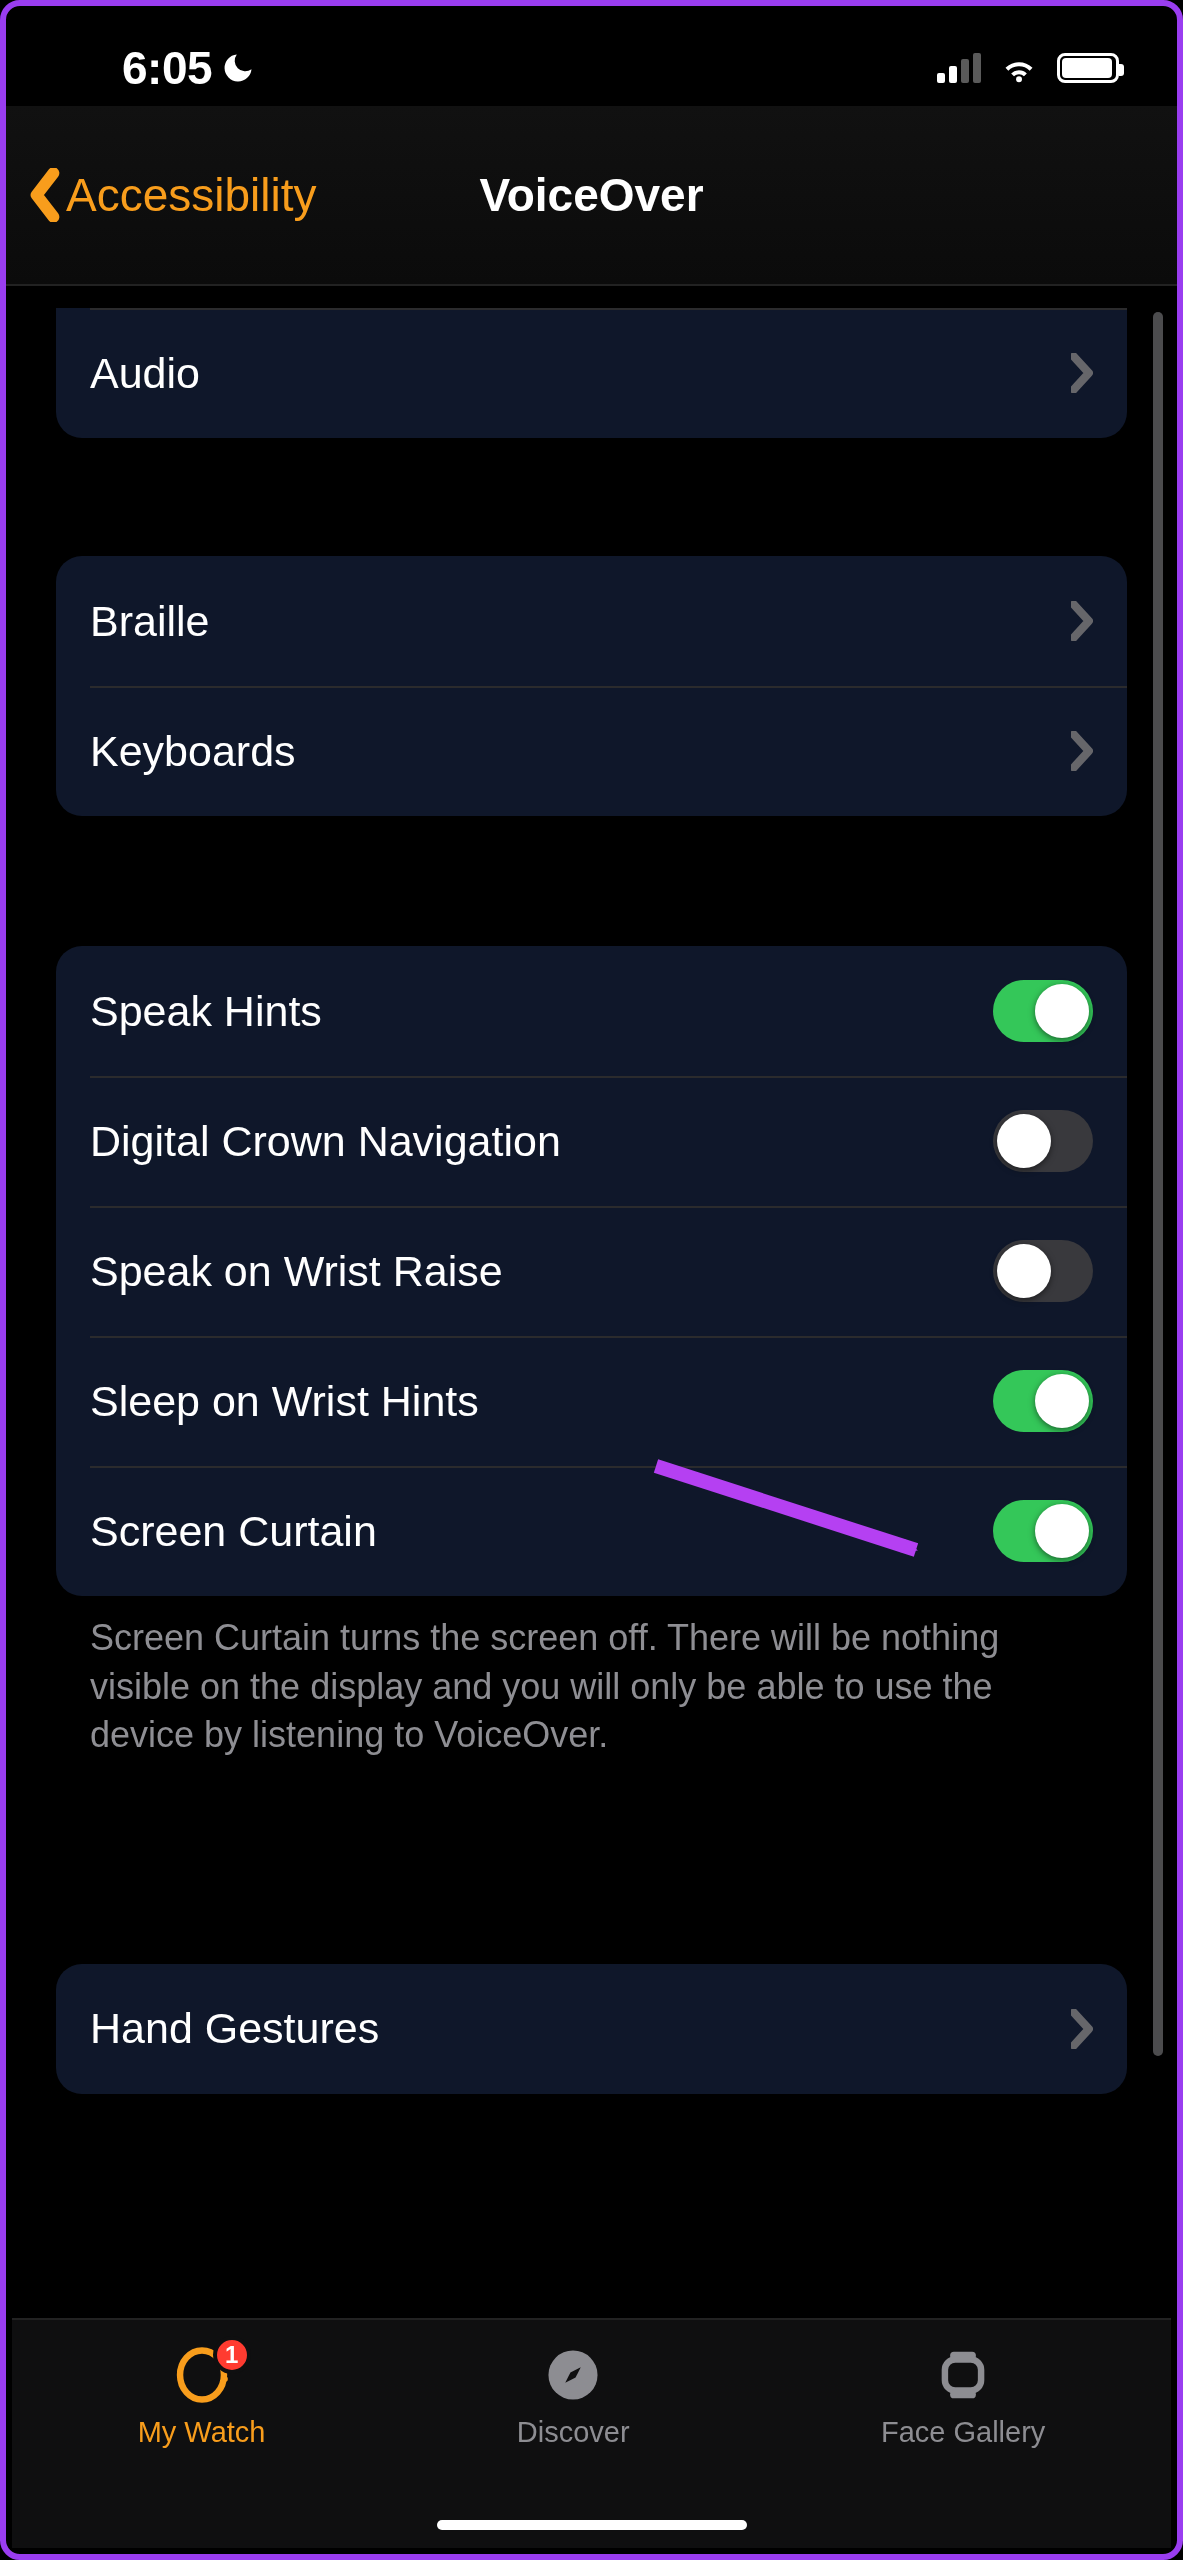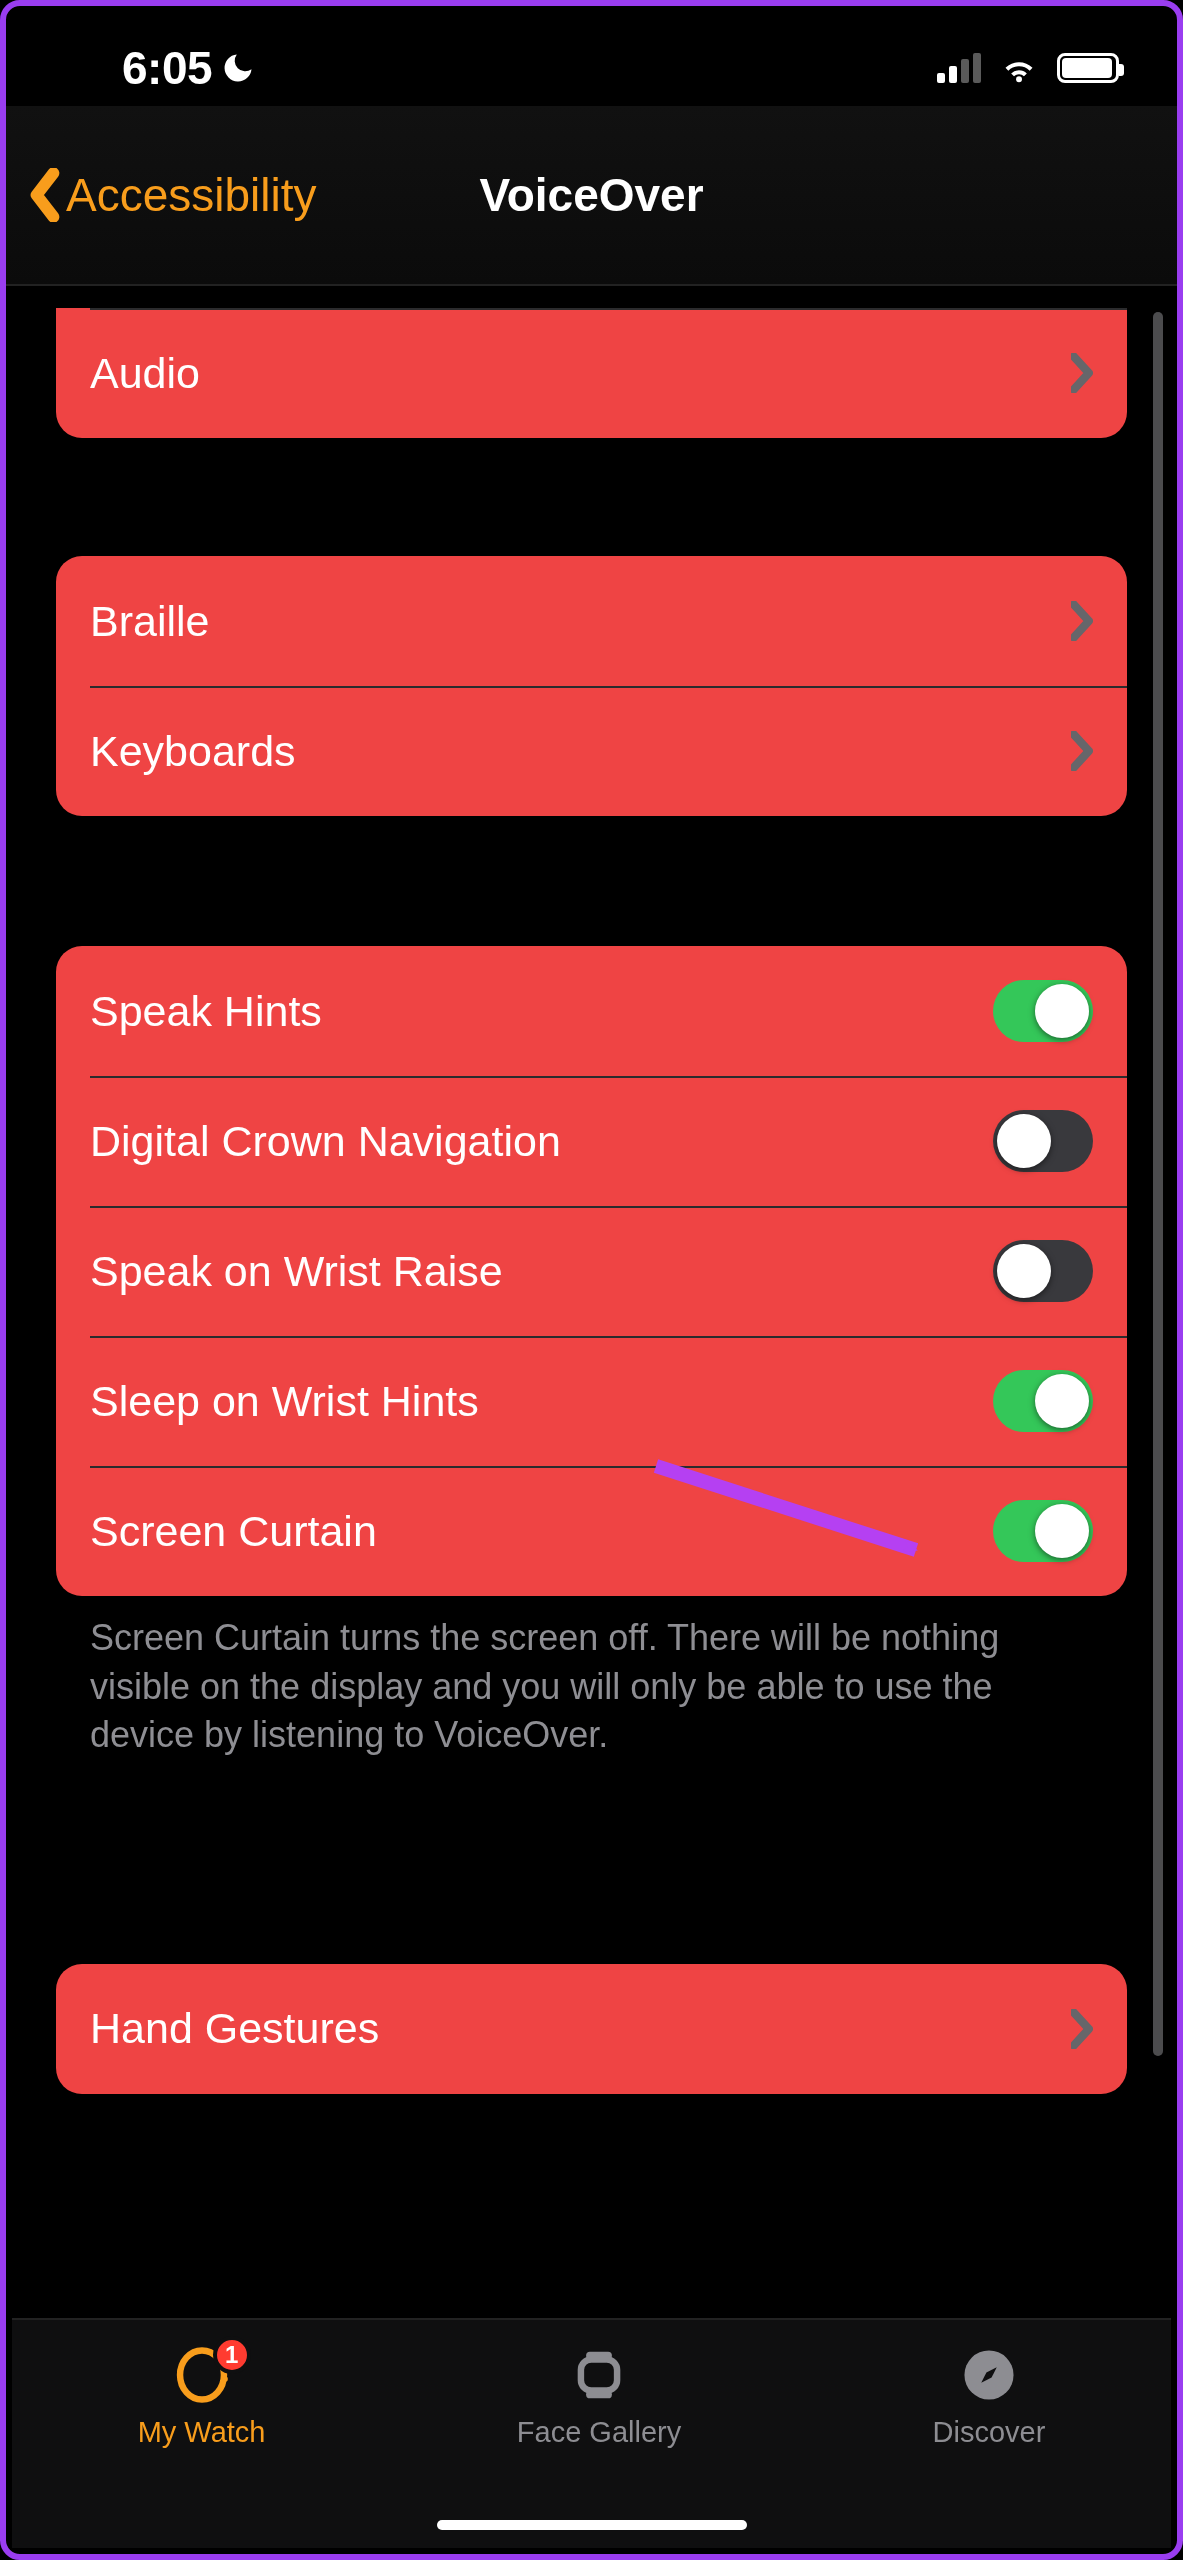--- a/index.html
+++ b/index.html
@@ -47,21 +47,21 @@
     border-bottom: 2px solid #222;
   }
   .back-button { display:flex; align-items:center; gap:4px; color:#f89d1c; font-size:46px; cursor:pointer; }
   .back-chevron { width:34px; height:54px; fill:none; stroke:#f89d1c; stroke-width:7; stroke-linecap:round; stroke-linejoin:round; }
   .nav-title { position:absolute; left:50%; transform:translateX(-50%); color:#fff; font-size:46px; font-weight:700; }
 
   
   .content { padding: 0 50px; }
 
   .group {
-    background:#ef4444;
+    background:#0f172a;
     border-radius: 26px;
     overflow:hidden;
   }
   .group + .footer-text { margin-top: 18px; }
   .row {
     display:flex;
     align-items:center;
     justify-content:space-between;
     padding: 0 34px;
     min-height: 130px;
@@ -288,32 +288,32 @@
           <rect x="40" y="16" width="4" height="7" rx="2" fill="#f89d1c"></rect>
           <rect x="40" y="25" width="4" height="4" rx="2" fill="#f89d1c"></rect>
         </svg>
         <span class="badge">1</span>
       </div>
       <span>My Watch</span>
     </div>
     <div class="tab">
       <div class="tab-icon">
         <svg viewBox="0 0 48 48" width="62" height="62">
+          <circle cx="24" cy="24" r="19" fill="#8d8d92"></circle>
+          <path d="M30 18 L26 26 L18 30 L22 22 Z" fill="#0f0f10"></path>
+        </svg>
+      </div>
+      <span>Discover</span>
+    </div>
+    <div class="tab">
+      <div class="tab-icon">
+        <svg viewBox="0 0 48 48" width="62" height="62">
           <rect x="14" y="6" width="20" height="6" rx="3" fill="#8d8d92"></rect>
           <rect x="10" y="12" width="28" height="24" rx="8" fill="none" stroke="#8d8d92" stroke-width="5"></rect>
           <rect x="14" y="36" width="20" height="6" rx="3" fill="#8d8d92"></rect>
         </svg>
       </div>
       <span>Face Gallery</span>
     </div>
-    <div class="tab">
-      <div class="tab-icon">
-        <svg viewBox="0 0 48 48" width="62" height="62">
-          <circle cx="24" cy="24" r="19" fill="#8d8d92"></circle>
-          <path d="M30 18 L26 26 L18 30 L22 22 Z" fill="#0f0f10"></path>
-        </svg>
-      </div>
-      <span>Discover</span>
-    </div>
     <div class="home-indicator"></div>
   </div>
 
 </div>
 
 </body></html>

